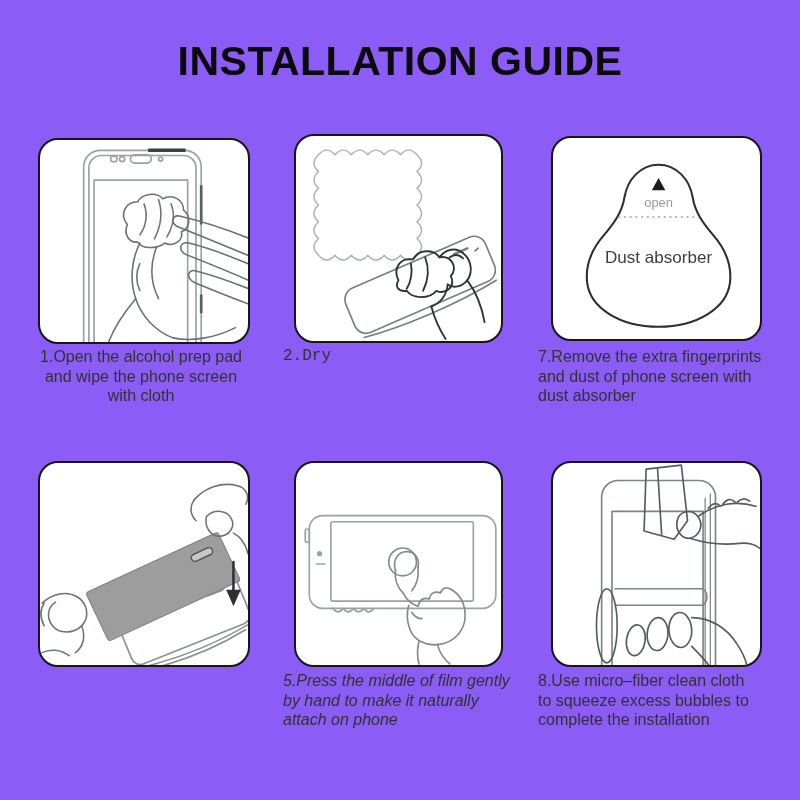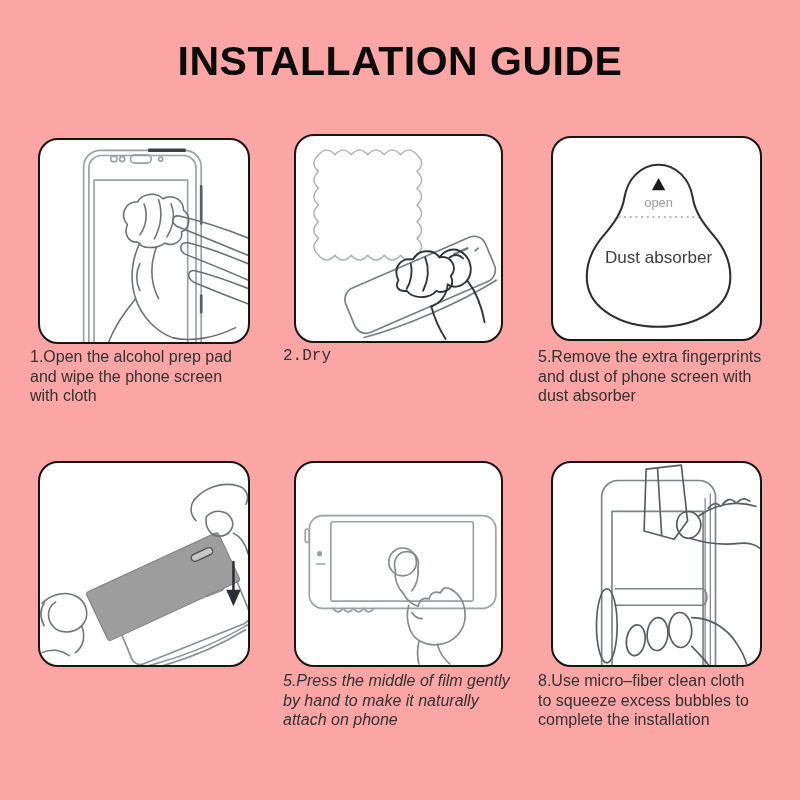--- a/index.html
+++ b/index.html
@@ -1,16 +1,16 @@
 <!DOCTYPE html>
 <html><head>
 <meta charset="utf-8">
 <style>
   html,body{margin:0;padding:0;background:#ffffff;}
-  .canvas{position:relative;width:800px;height:800px;margin:0 auto;background:#fca5a5;
+  .canvas{position:relative;width:800px;height:800px;margin:0 auto;background:#8b5cf6;
           font-family:"Liberation Sans",sans-serif;overflow:hidden;}
   .title{position:absolute;top:38px;left:0;width:100%;text-align:center;margin:0;
          font-size:41px;font-weight:bold;color:#0b0b0b;letter-spacing:.5px;}
   .panel{position:absolute;border:2.5px solid #161616;border-radius:20px;background:#fff;overflow:hidden;}
   .panel svg{position:absolute;left:0;top:0;width:100%;height:100%;}
   .caption{position:absolute;margin:0;font-size:16px;line-height:19.5px;color:#323232;white-space:pre-line;}
   svg text{font-family:"Liberation Sans",sans-serif;}
 </style>
 </head>
 <body>
@@ -170,25 +170,25 @@
         <ellipse cx="52" cy="158" rx="10" ry="36"></ellipse>
         <ellipse cx="80" cy="172" rx="9" ry="15" transform="rotate(8 80 172)"></ellipse>
         <ellipse cx="101" cy="166" rx="10" ry="16" transform="rotate(4 101 166)"></ellipse>
         <ellipse cx="123" cy="162" rx="11" ry="17" transform="rotate(-3 123 162)"></ellipse>
         <path d="M134,150 C152,150 168,160 178,176 C184,185 187,193 188,200"></path>
         <path d="M134,178 C142,186 149,193 153,200"></path>
       </g>
     </svg>
   </div>
 
-  <p class="caption" style="left:30px;top:347px;width:238px;">1.Open the alcohol prep pad
+  <p class="caption" style="left:22px;top:347px;width:238px;text-align:center;">1.Open the alcohol prep pad
 and wipe the phone screen
 with cloth</p>
   <p class="caption" style="left:283px;top:347px;width:238px;font-family:Liberation Mono, monospace;">2.Dry</p>
-  <p class="caption" style="left:538px;top:347px;width:260px;">5.Remove the extra fingerprints
+  <p class="caption" style="left:538px;top:347px;width:260px;">7.Remove the extra fingerprints
 and dust of phone screen with
 dust absorber</p>
   <p class="caption" style="left:283px;top:671px;width:250px;font-style:italic;">5.Press the middle of film gently
 by hand to make it naturally
 attach on phone</p>
   <p class="caption" style="left:538px;top:671px;width:252px;">8.Use micro–fiber clean cloth
 to squeeze excess bubbles to
 complete the installation</p>
 
 </div>

